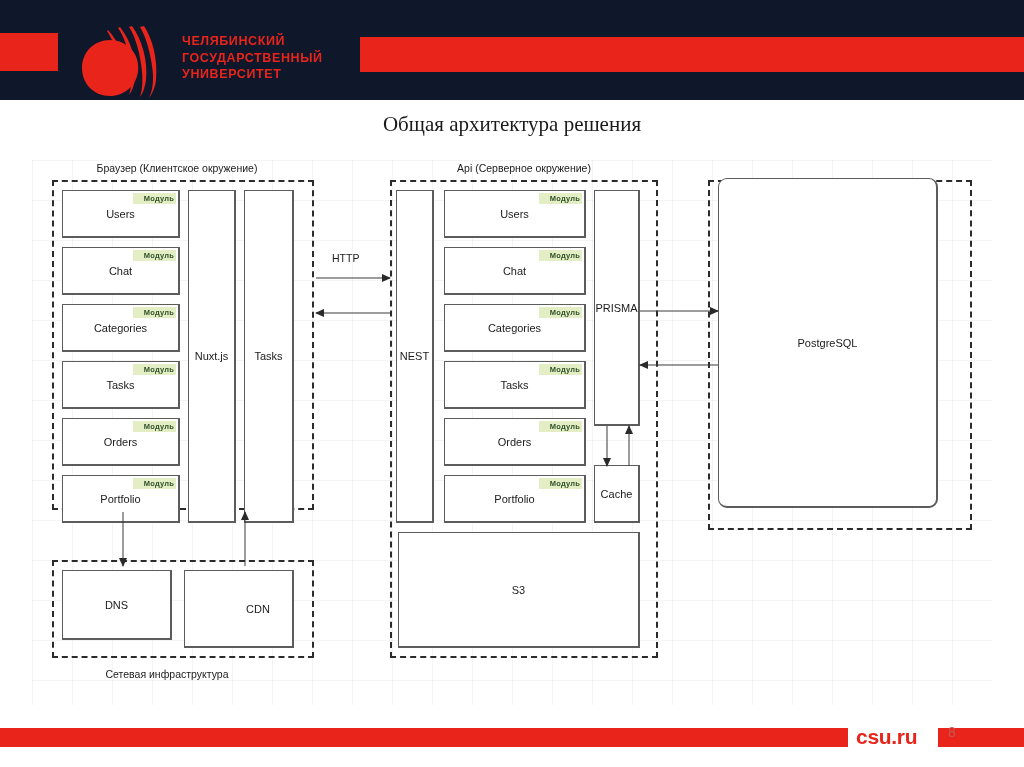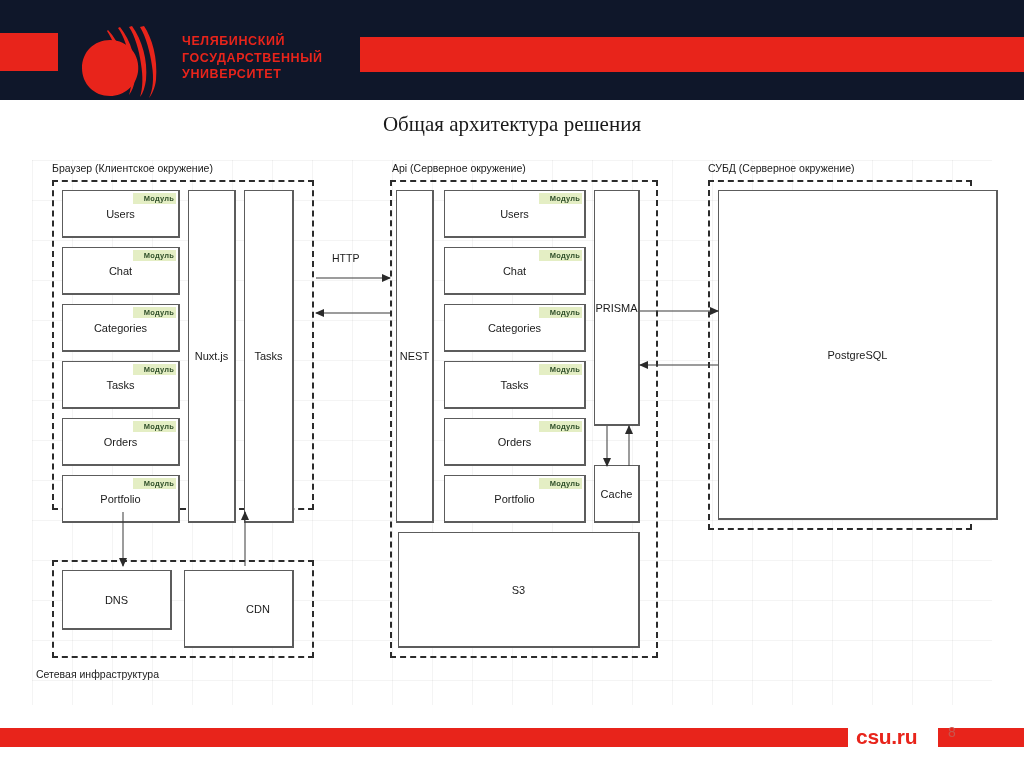--- a/index.html
+++ b/index.html
@@ -85,20 +85,21 @@
   .env {
     position: absolute;
     border: 2px dashed #2b2b2b;
     box-sizing: border-box;
     background: transparent;
   }
   .env-label {
     position: absolute;
     font-size: 10.5px;
     color: #1a1a1a;
+    text-align: center;
     white-space: nowrap;
   }
 
   
   .box {
     position: absolute;
     box-sizing: border-box;
     border: 1px solid #5c5c5c;
     border-right-width: 2px;
     border-bottom-width: 2px;
@@ -284,21 +285,21 @@
   <div class="box vert-label" style="left:156px; top:30px; width:48px; height:333px;">
     <span>Nuxt.js</span>
   </div>
   <div class="box vert-label" style="left:212px; top:30px; width:50px; height:333px;">
     <span>Tasks</span>
   </div>
 
   <div class="env" style="left:20px; top:400px; width:262px; height:98px;"></div>
   <div class="env-label" style="left:4px; top:508px; width:262px;">Сетевая инфраструктура</div>
 
-  <div class="box" style="left:30px; top:410px; width:110px; height:60px;">
+  <div class="box" style="left:30px; top:410px; width:110px; height:70px;">
     <span>DNS</span>
   </div>
   <div class="box" style="left:152px; top:410px; width:110px; height:78px;padding-left:39px;">
     <span>CDN</span>
   </div>
 
   <div class="arrow-v" style="left:86px; top:352px; width:10px; height:54px;">
     <div class="shaft"></div>
     <div class="head down"></div>
   </div>
@@ -363,24 +364,23 @@
   <div class="edge-label" style="left:300px; top:92px;">HTTP</div>
   <div class="arrow-h" style="left:284px; top:113px; width:74px; height:10px;">
     <div class="shaft"></div>
     <div class="head right"></div>
   </div>
   <div class="arrow-h" style="left:284px; top:148px; width:74px; height:10px;">
     <div class="shaft"></div>
     <div class="head left"></div>
   </div>
 
-  <div class="env-label" style="left:676px; top:2px; width:264px;">СУБД (Серверное окружение)</div>
   <div class="env" style="left:676px; top:20px; width:264px; height:350px;"></div>
 
-  <div class="box" style="left:686px; top:30px; width:280px; height:330px;">
+  <div class="box" style="left:686px; top:18px; width:220px; height:330px;border-radius:9px;">
     <span>PostgreSQL</span>
   </div>
 
   <div class="arrow-h" style="left:608px; top:146px; width:78px; height:10px;">
     <div class="shaft"></div>
     <div class="head right"></div>
   </div>
   <div class="arrow-h" style="left:608px; top:200px; width:78px; height:10px;">
     <div class="shaft"></div>
     <div class="head left"></div>

